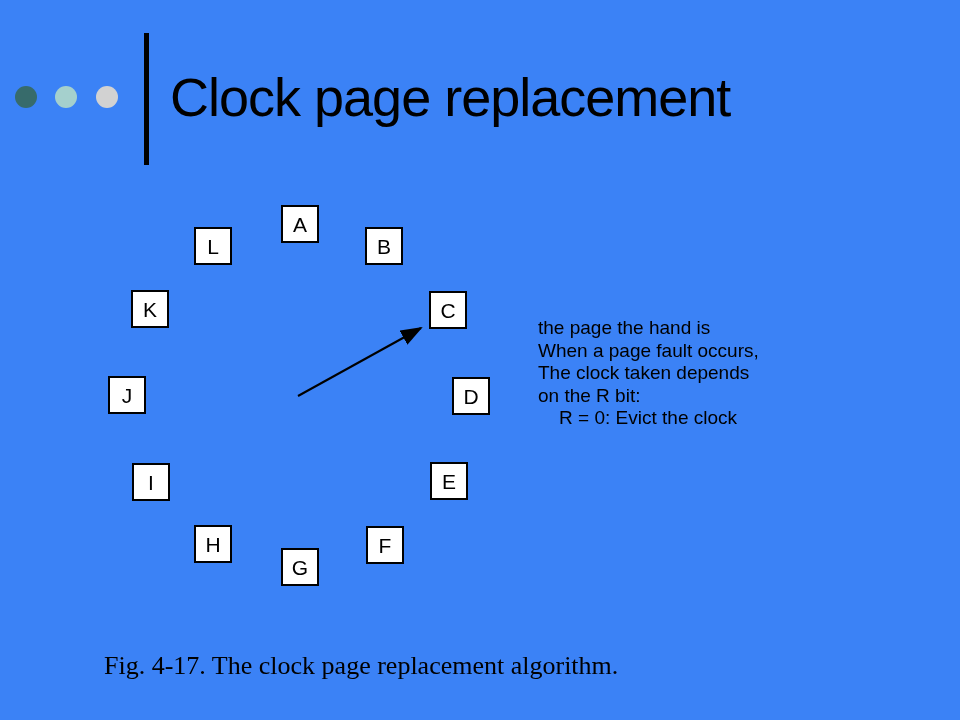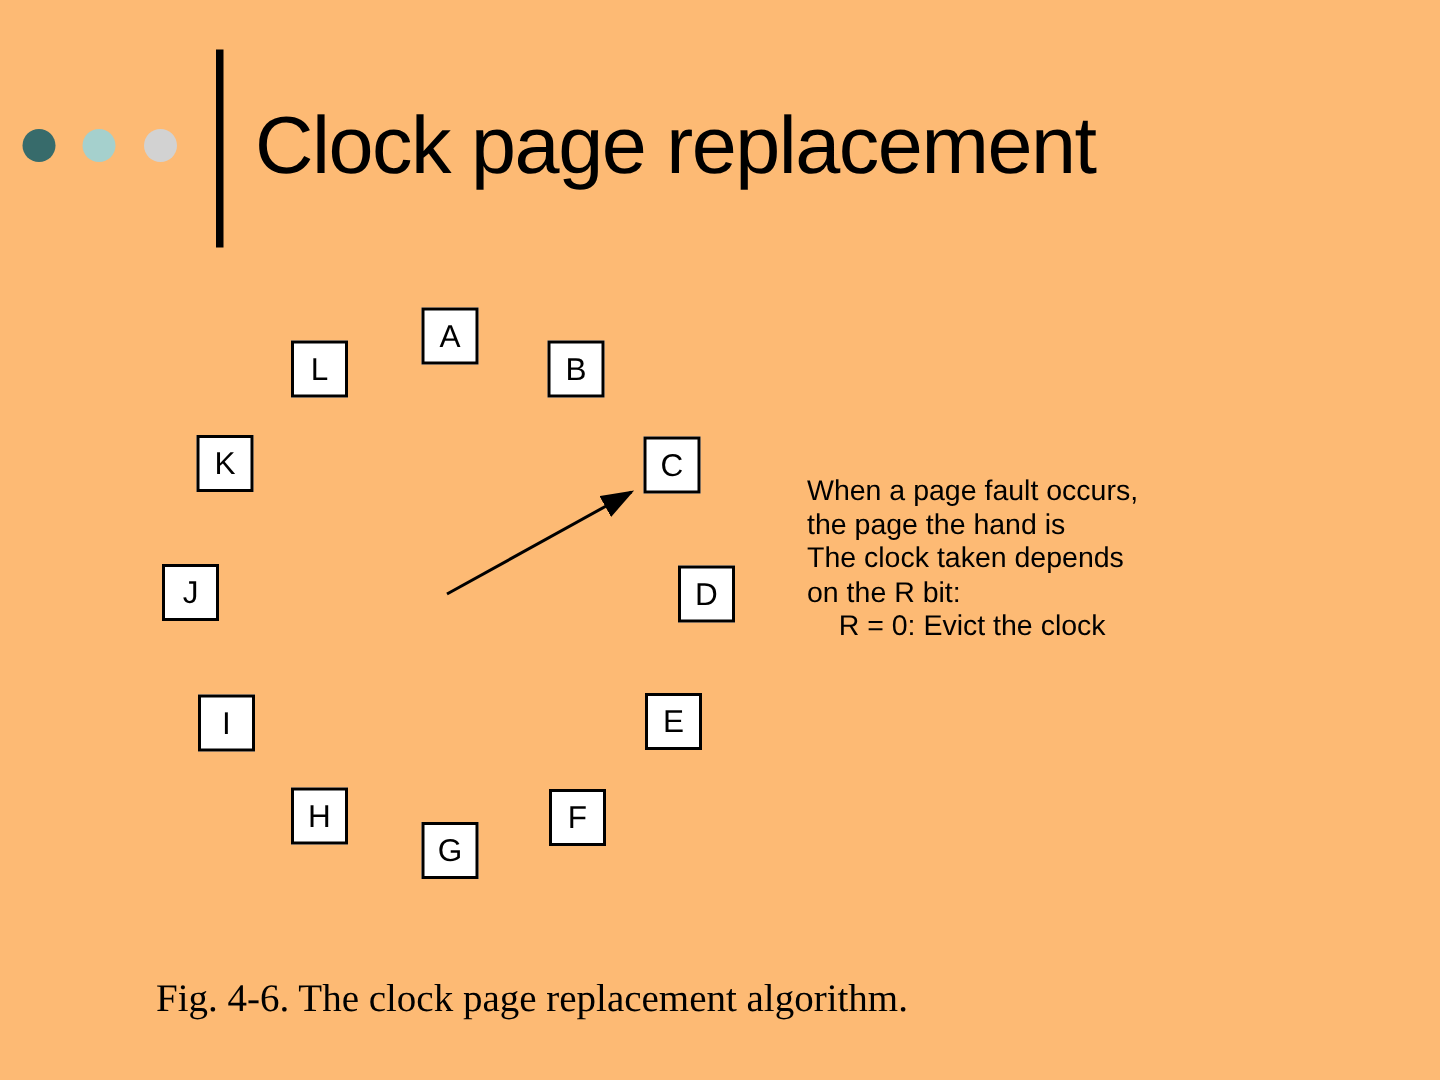--- a/index.html
+++ b/index.html
@@ -1,20 +1,20 @@
 <!DOCTYPE html>
 <html><head>
 <meta charset="utf-8">
 <style>
   html, body { margin: 0; padding: 0; background: #fff; }
   .slide {
     position: relative;
     width: 960px;
     height: 720px;
-    background: #fdba74;
+    background: #3b82f6;
     font-family: "Liberation Sans", sans-serif;
     color: #000;
     overflow: hidden;
   }
   .dot {
     position: absolute;
     top: 86px;
     width: 22px;
     height: 22px;
     border-radius: 50%;
@@ -134,22 +134,22 @@
         <div class="node" style="left: 131px; top: 290px; width: 38px; height: 38px;">
           <span>K</span>
         </div>
         <div class="node" style="left: 194px; top: 227px; width: 38px; height: 38px;">
           <span>L</span>
         </div>
       </div>
   </div>
 
   <div class="annotation" id="annotation">
+      <div class="ann-line">the page the hand is</div>
       <div class="ann-line">When a page fault occurs,</div>
-      <div class="ann-line">the page the hand is</div>
       <div class="ann-line">The clock taken depends</div>
       <div class="ann-line">on the R bit:</div>
       <div class="ann-line">    R = 0: Evict the clock</div>
     </div>
 
-  <div class="caption">Fig. 4-6. The clock page replacement algorithm.</div>
+  <div class="caption">Fig. 4-17. The clock page replacement algorithm.</div>
 
 </div>
 
 </body></html>

